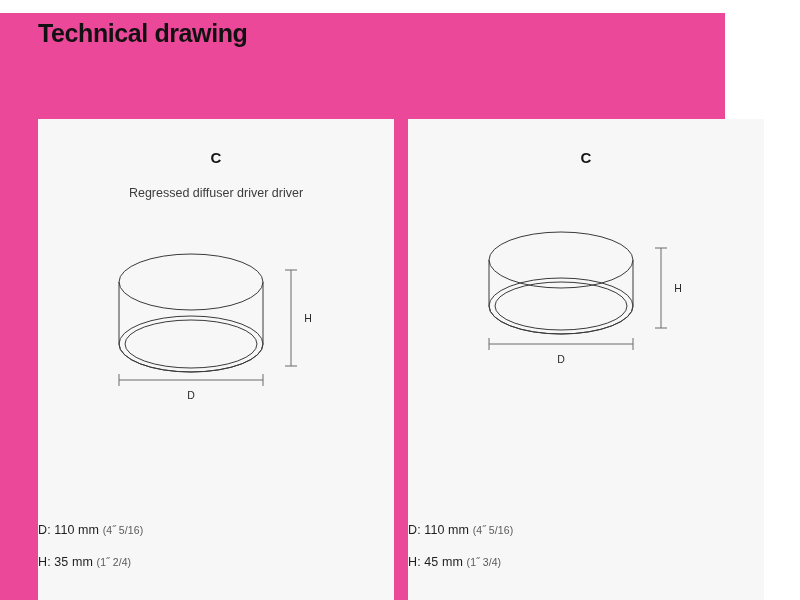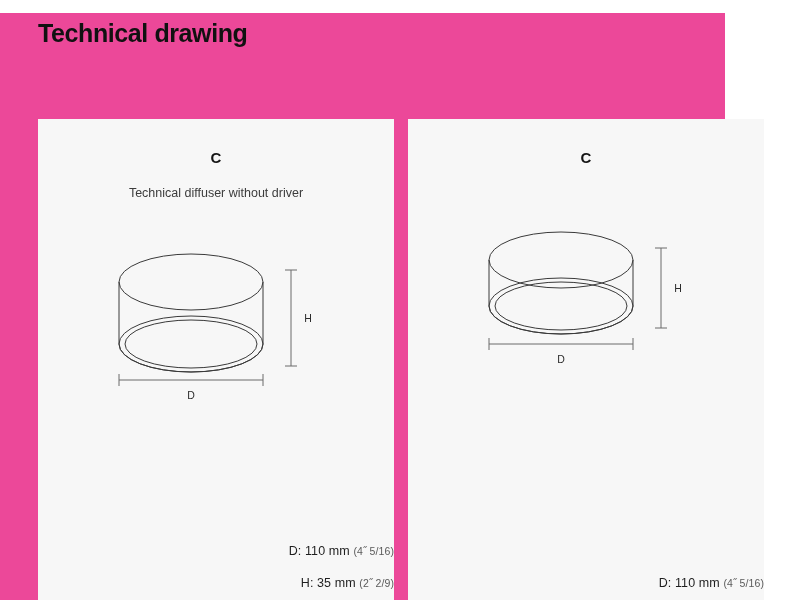--- a/index.html
+++ b/index.html
@@ -67,22 +67,22 @@
   .drawing {
     position: absolute;
     left: 50%;
     transform: translateX(-50%);
     top: 0;
   }
   .specs {
     position: absolute;
     left: 0;
     right: 0;
-    bottom: 15px;
-    text-align: right;
+    bottom: 36px;
+    text-align: left;
   }
   .spec-line {
     font-size: 12.5px;
     color: #1f1f1f;
     margin-bottom: 18px;
     letter-spacing: 0.1px;
   }
   .spec-line:last-child { margin-bottom: 0; }
   .spec-imp {
     font-size: 10.5px;
@@ -96,21 +96,21 @@
 <body>
 
 <div class="page">
 
   <div class="page-title">Technical drawing</div>
 
   <div class="cards">
 
     <div class="card">
       <div class="card-letter">C</div>
-      <div class="card-subtitle">Technical diffuser without driver</div>
+      <div class="card-subtitle">Regressed diffuser driver driver</div>
 
       <div class="drawing-wrap">
         <svg class="drawing" width="260" height="230" viewBox="0 0 260 230">
           <g fill="none" stroke="#3a3a3a" stroke-width="1">
 
             <ellipse cx="105" cy="60" rx="72" ry="28"></ellipse>
             <path d="M33 60 L33 122"></path>
             <path d="M177 60 L177 122"></path>
             <path d="M33 122 A72 28 0 0 0 177 122"></path>
 
@@ -134,21 +134,21 @@
         </svg>
       </div>
 
       <div class="specs">
         <div class="spec-line">
           <span>D: 110 mm</span>
           <span class="spec-imp">(4˝ 5/16)</span>
         </div>
         <div class="spec-line">
           <span>H: 35 mm</span>
-          <span class="spec-imp">(2˝ 2/9)</span>
+          <span class="spec-imp">(1˝ 2/4)</span>
         </div>
       </div>
     </div>
 
     <div class="card">
       <div class="card-letter">C</div>
 
       <div class="drawing-wrap">
         <svg class="drawing" width="260" height="230" viewBox="0 0 260 230">
           <g fill="none" stroke="#3a3a3a" stroke-width="1">
@@ -174,17 +174,21 @@
           </g>
           <text x="222" y="104" text-anchor="middle" font-size="10.5" fill="#2a2a2a">H</text>
         </svg>
       </div>
 
       <div class="specs">
         <div class="spec-line">
           <span>D: 110 mm</span>
           <span class="spec-imp">(4˝ 5/16)</span>
         </div>
+        <div class="spec-line">
+          <span>H: 45 mm</span>
+          <span class="spec-imp">(1˝ 3/4)</span>
+        </div>
       </div>
     </div>
 
   </div>
 </div>
 
 </body></html>

